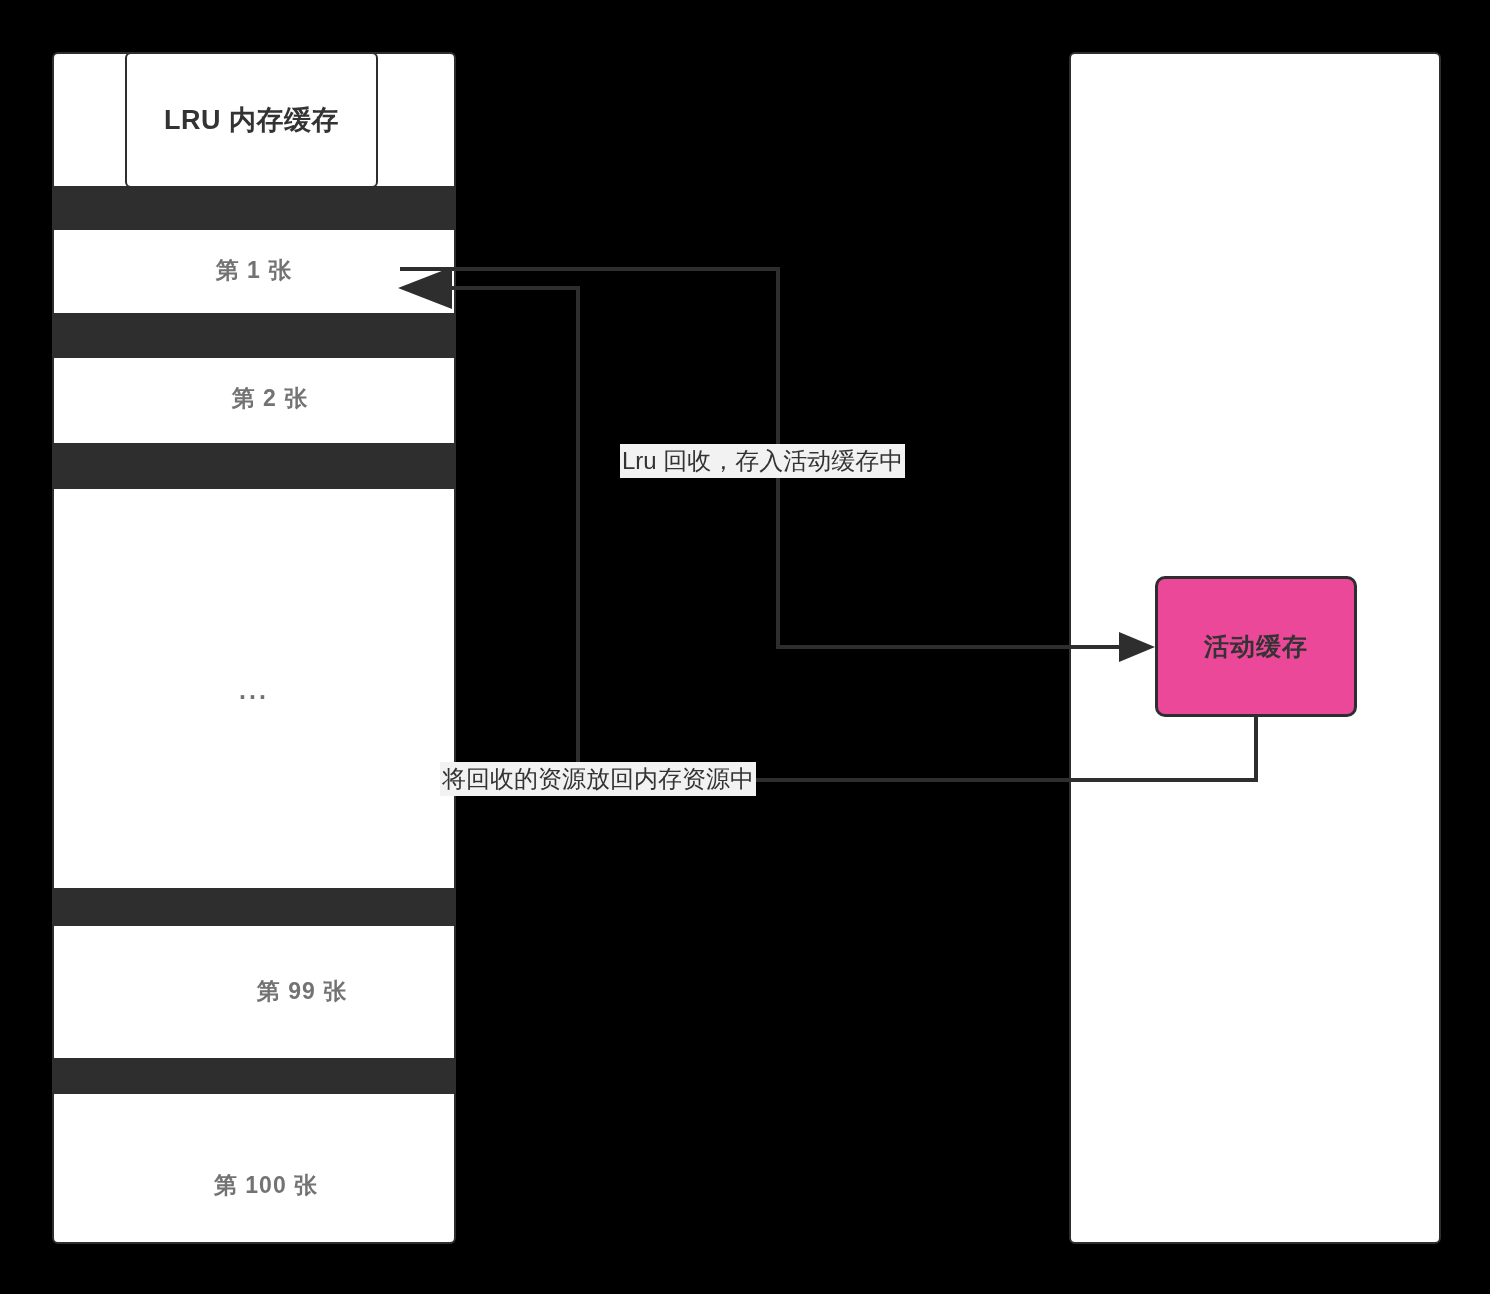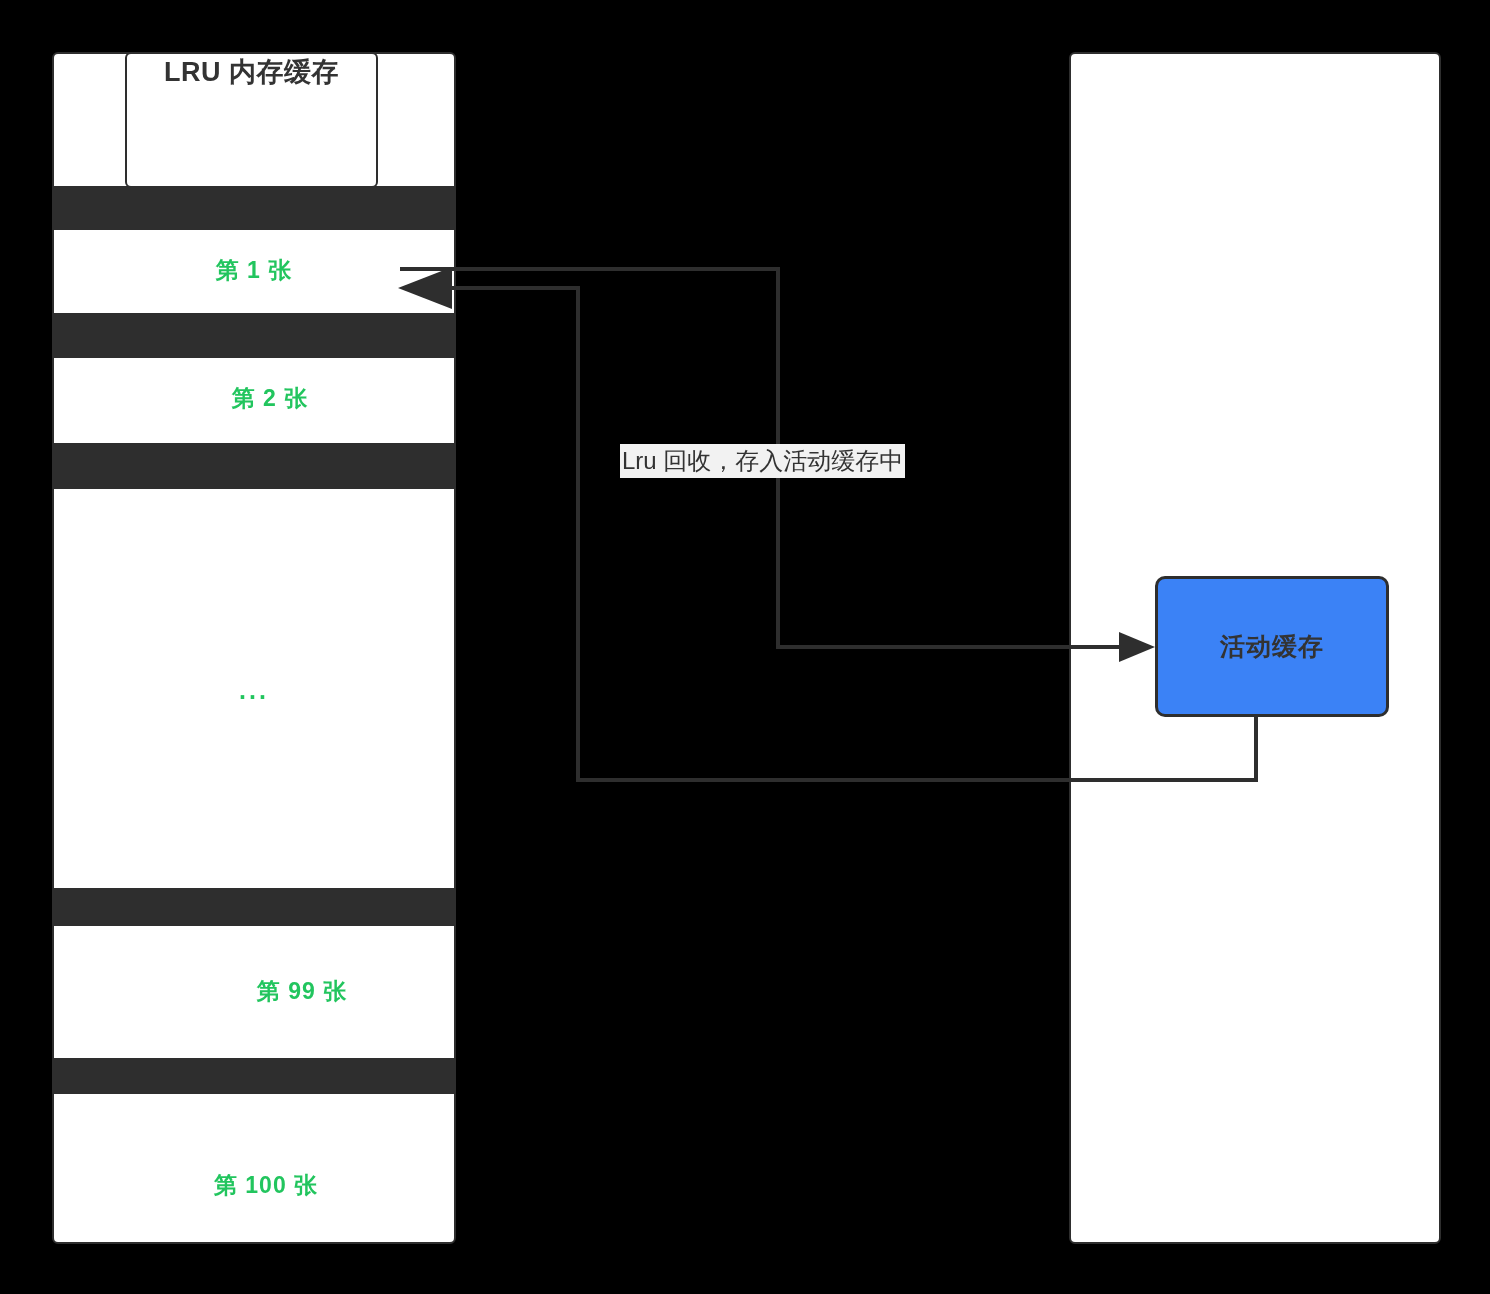--- a/index.html
+++ b/index.html
@@ -32,20 +32,21 @@
     position: absolute;
     left: 125px;
     top: 52px;
     width: 253px;
     height: 136px;
     background: #ffffff;
     border: 2px solid #2e2e2e;
     border-radius: 6px;
     box-sizing: border-box;
     display: flex;
+    align-items: center;
     justify-content: center;
     z-index: 5;
   }
   .lru-title-box .title-text {
     color: #333333;
     font-size: 27px;
     font-weight: bold;
     letter-spacing: 0.5px;
     white-space: nowrap;
   }
@@ -62,21 +63,21 @@
   .sep-3 { top: 443px;  height: 46px; }
   .sep-4 { top: 888px;  height: 38px; }
   .sep-5 { top: 1058px; height: 36px; }
 
   
   .row-label {
     position: absolute;
     left: 52px;
     width: 404px;
     text-align: center;
-    color: #22c55e;
+    color: #737373;
     font-size: 23px;
     font-weight: bold;
     letter-spacing: 1px;
     z-index: 3;
   }
   .row-1   { top: 255px; }
   .row-2   { top: 383px; margin-left: 16px; }
   .row-dot { top: 676px; font-size: 25px; letter-spacing: 3px; }
   .row-99  { top: 976px; padding-left: 48px; }
   .row-100 { top: 1170px; margin-left: 12px; }
@@ -90,23 +91,23 @@
     height: 1192px;
     background: #ffffff;
     border: 2px solid #2e2e2e;
     border-radius: 6px;
     box-sizing: border-box;
   }
   .active-box {
     position: absolute;
     left: 1155px;
     top: 576px;
-    width: 234px;
+    width: 202px;
     height: 141px;
-    background: #3b82f6;
+    background: #ec4899;
     border: 3px solid #2e2e2e;
     border-radius: 10px;
     box-sizing: border-box;
     display: flex;
     align-items: center;
     justify-content: center;
     z-index: 6;
   }
   .active-box .box-text {
     color: #333333;
@@ -180,14 +181,15 @@
       <path d="M 1256,717 L 1256,780 L 578,780"></path>
       <path d="M 578,780 L 578,288 L 424,288"></path>
     </g>
 
     <polygon points="1155,647 1119,632 1119,662" fill="#2e2e2e"></polygon>
 
     <polygon points="398,288 452,267 452,309" fill="#2e2e2e"></polygon>
   </svg>
 
   <div class="edge-label label-lru">Lru 回收，存入活动缓存中</div>
+  <div class="edge-label label-back">将回收的资源放回内存资源中</div>
 
 </div>
 
 </body></html>

